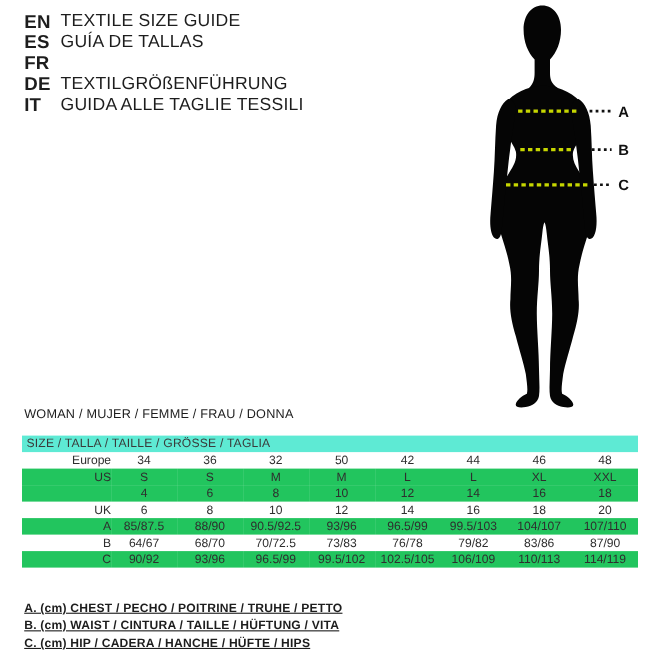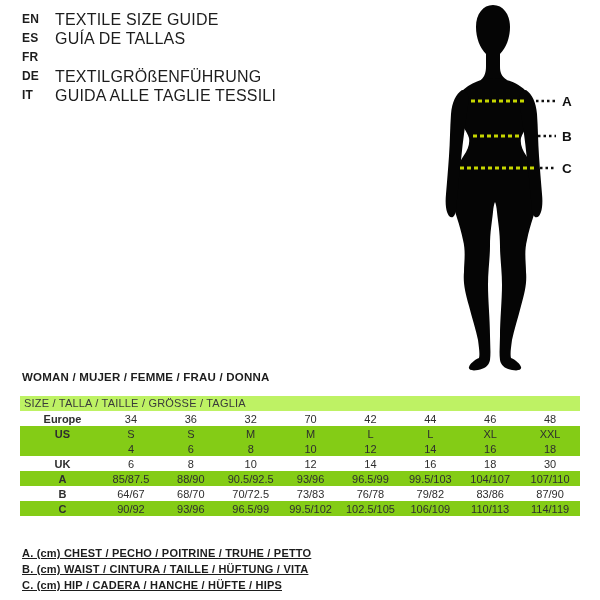--- a/index.html
+++ b/index.html
@@ -8,42 +8,42 @@
     font-family:"Liberation Sans", sans-serif;
     color:#1d1d1d;
     position:relative;
     overflow:hidden;
   }
   .page{position:absolute;inset:0;width:600px;height:600px;background:#fff;}
 
   
   .lang-block{position:absolute;left:22px;top:10px;}
   .lang-row{display:flex;height:19px;line-height:19px;}
-  .lang-code{width:33px;font-weight:bold;font-size:12px;letter-spacing:.2px;}
+  .lang-code{width:33px;font-weight:bold;font-size:17px;letter-spacing:.2px;}
   .lang-title{font-weight:normal;font-size:16px;letter-spacing:.2px;white-space:nowrap;}
 
   
   .figure-wrap{position:absolute;left:390px;top:0;width:210px;height:390px;}
 
   
-  .section-title{position:absolute;left:22px;top:371px;font-weight:bold;font-size:11.5px;letter-spacing:.2px;}
+  .section-title{position:absolute;left:22px;top:371px;font-weight:normal;font-size:11.5px;letter-spacing:.2px;}
 
   
   .table-wrap{position:absolute;left:20px;top:396px;width:560px;}
   .table-header{
-    height:15px;line-height:15px;background:#bef264;color:#3a3a3a;
+    height:15px;line-height:15px;background:#5eead4;color:#3a3a3a;
     font-size:11px;padding-left:4px;letter-spacing:.2px;
   }
   table.sizes{border-collapse:collapse;width:560px;table-layout:fixed;}
   table.sizes td{
     height:15px;padding:0;font-size:11px;color:#2e2e2e;
     text-align:center;vertical-align:middle;white-space:nowrap;
   }
-  table.sizes td.row-label{width:77px;text-align:center;padding-left:4px;font-weight:bold;}
-  tr.shaded{background:#84cc16;}
+  table.sizes td.row-label{width:77px;text-align:right;padding-left:4px;}
+  tr.shaded{background:#22c55e;}
 
   
   .legend{position:absolute;left:22px;top:545px;}
   .legend-line{font-weight:bold;font-size:11px;line-height:16px;letter-spacing:.2px;white-space:nowrap;text-decoration:underline;}
 </style>
 </head>
 <body>
 
 <div class="page">
 
@@ -165,21 +165,21 @@
 
   <div class="table-wrap">
     <div class="table-header">SIZE / TALLA / TAILLE / GRÖSSE / TAGLIA</div>
     <table class="sizes">
       <tbody>
           <tr>
             <td class="row-label">Europe</td>
             <td>34</td>
             <td>36</td>
             <td>32</td>
-            <td>70</td>
+            <td>50</td>
             <td>42</td>
             <td>44</td>
             <td>46</td>
             <td>48</td>
           </tr>
           <tr class="shaded">
             <td class="row-label">US</td>
             <td>S</td>
             <td>S</td>
             <td>M</td>
@@ -202,21 +202,21 @@
           </tr>
           <tr>
             <td class="row-label">UK</td>
             <td>6</td>
             <td>8</td>
             <td>10</td>
             <td>12</td>
             <td>14</td>
             <td>16</td>
             <td>18</td>
-            <td>30</td>
+            <td>20</td>
           </tr>
           <tr class="shaded">
             <td class="row-label">A</td>
             <td>85/87.5</td>
             <td>88/90</td>
             <td>90.5/92.5</td>
             <td>93/96</td>
             <td>96.5/99</td>
             <td>99.5/103</td>
             <td>104/107</td>

